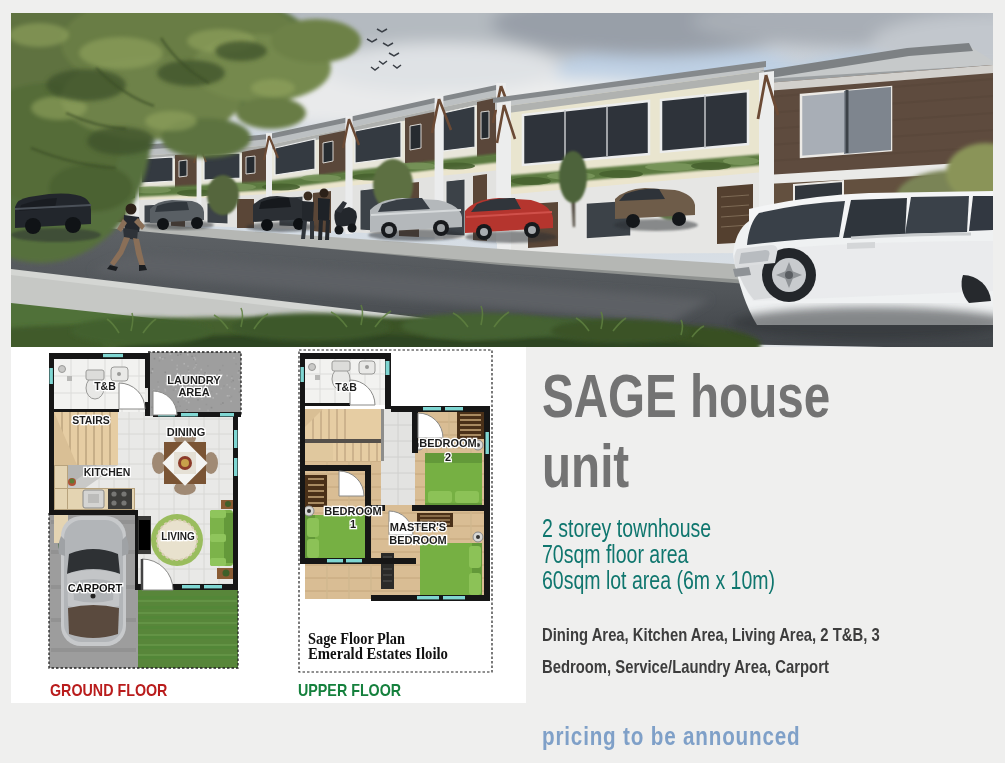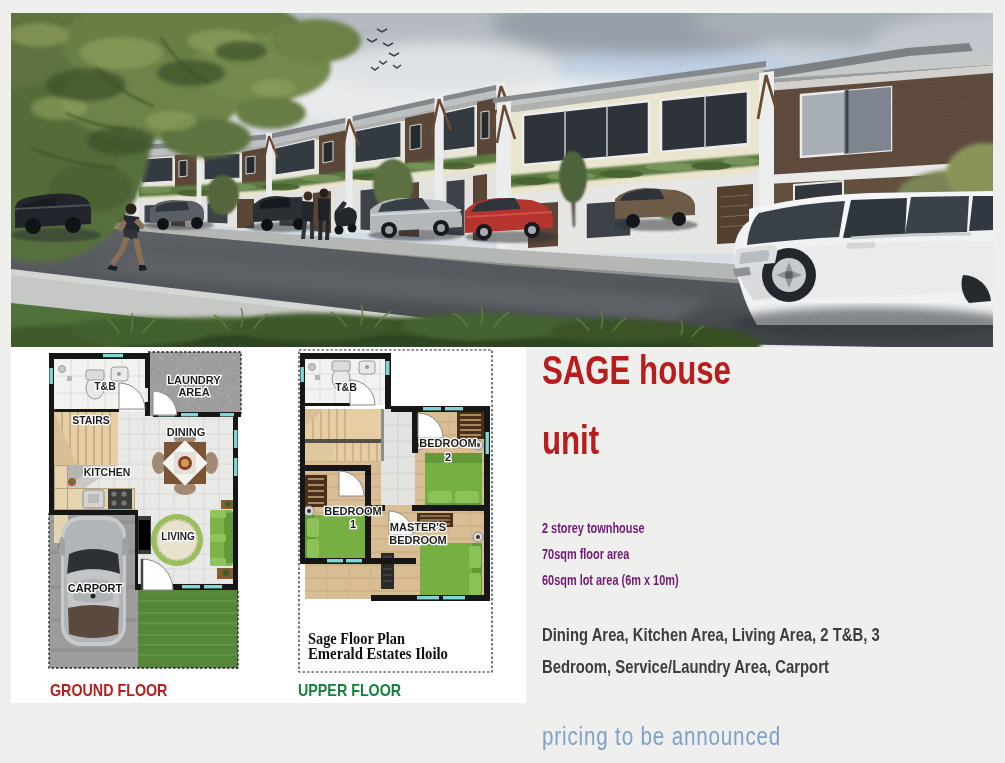--- a/index.html
+++ b/index.html
@@ -895,19 +895,19 @@
 <text x="121" y="184">MASTER'S</text>
 <text x="121" y="197">BEDROOM</text>
 </g>
 </svg>
 </div>
 
 <div class="abs" style="left:50px;top:681px;color:#b91c1c;font-size:17px;font-weight:bold"><span class="nar" style="transform:scaleX(0.84)">GROUND FLOOR</span></div>
 
 <div class="abs" style="left:298px;top:681px;color:#15803d;font-size:17px;font-weight:bold"><span class="nar" style="transform:scaleX(0.84)">UPPER FLOOR</span></div>
 
-<div class="abs" style="left:542px;top:335px;color:#b91c1c;font-size:40px;font-weight:bold;line-height:70px"><span class="nar" style="transform:scaleX(0.78)">SAGE house<br>unit</span></div>
-
-<div class="abs" style="left:542px;top:515px;color:#701a75;font-size:14px;font-weight:bold;line-height:26px"><span class="nar" style="transform:scaleX(0.78)">2 storey townhouse<br>70sqm floor area<br>60sqm lot area (6m x 10m)</span></div>
+<div class="abs" style="left:542px;top:361px;color:#737373;font-size:61px;font-weight:bold;line-height:70px"><span class="nar" style="transform:scaleX(0.78)">SAGE house<br>unit</span></div>
+
+<div class="abs" style="left:542px;top:515px;color:#0f766e;font-size:25px;font-weight:normal;line-height:26px"><span class="nar" style="transform:scaleX(0.78)">2 storey townhouse<br>70sqm floor area<br>60sqm lot area (6m x 10m)</span></div>
 
 <div class="abs" style="left:542px;top:619px;color:#3d3d3d;font-size:19px;font-weight:bold;line-height:32px"><span class="nar" style="transform:scaleX(0.78)">Dining Area, Kitchen Area, Living Area, 2 T&amp;B, 3<br>Bedroom, Service/Laundry Area, Carport</span></div>
 
-<div class="abs" style="left:542px;top:722px;color:#7fa0c8;font-size:25px;font-weight:normal;letter-spacing:1px"><span class="nar" style="transform:scaleX(0.825)">pricing to be announced</span></div>
+<div class="abs" style="left:542px;top:722px;color:#7fa0c8;font-size:25px;font-weight:bold;letter-spacing:1px"><span class="nar" style="transform:scaleX(0.825)">pricing to be announced</span></div>
 
 </body></html>

